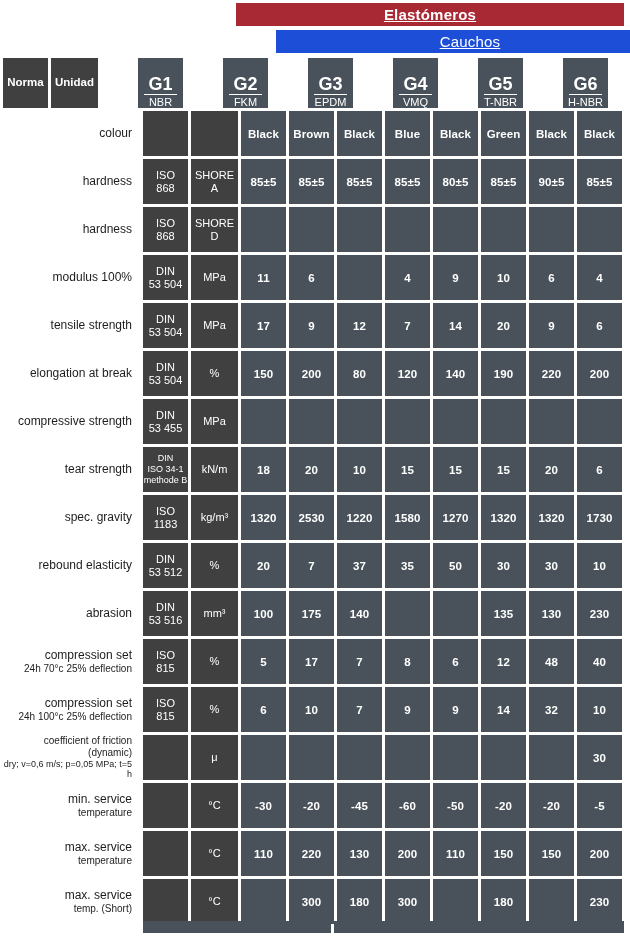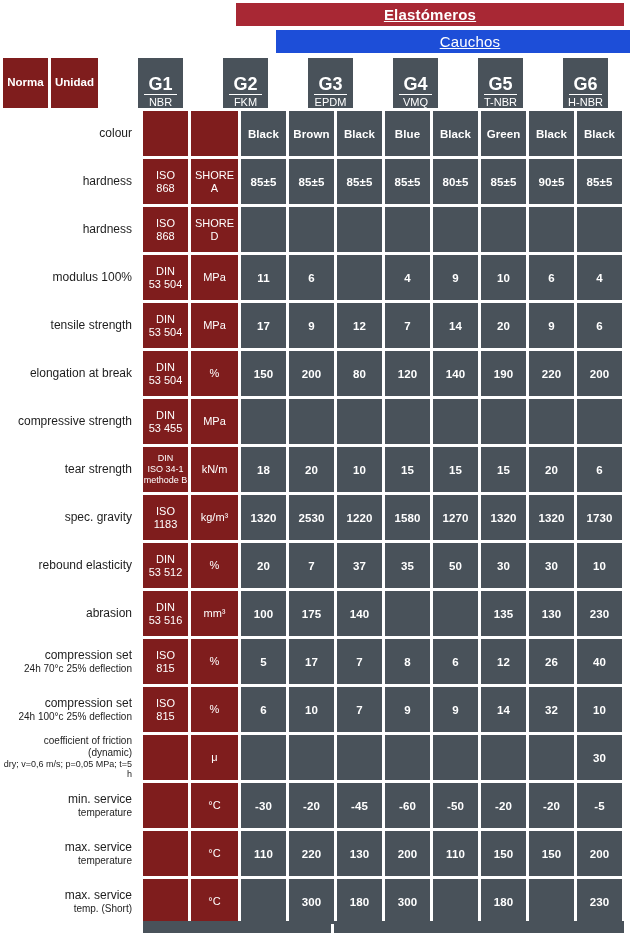--- a/index.html
+++ b/index.html
@@ -85,21 +85,21 @@
   }
   .prop .sub {
     font-size: 10px;
     line-height: 1.2;
   }
   .prop.small    { font-size: 10px; text-align: right; }
   .prop.small .sub { font-size: 9px; }
 
   
   .teal {
-    background: #7f1d1d;
+    background: #404040;
     color: #ffffff;
     display: flex;
     flex-direction: column;
     align-items: center;
     justify-content: center;
     text-align: center;
     font-size: 11px;
     line-height: 1.18;
   }
   .teal.head {
@@ -443,21 +443,21 @@
         </div>
         <div class="c-unit teal">
           <span class="ln">%</span>
         </div>
         <div class="c-data cell">5</div>
         <div class="c-data cell">17</div>
         <div class="c-data cell">7</div>
         <div class="c-data cell">8</div>
         <div class="c-data cell">6</div>
         <div class="c-data cell">12</div>
-        <div class="c-data cell">26</div>
+        <div class="c-data cell">48</div>
         <div class="c-data cell">40</div>
       </div>
       <div class="row r-body">
         <div class="c-prop prop">
           <span>compression set</span>
           <span class="sub">24h 100°c 25% deflection</span>
         </div>
         <div class="c-norma teal">
           <span class="ln">ISO</span>
           <span class="ln">815</span>

